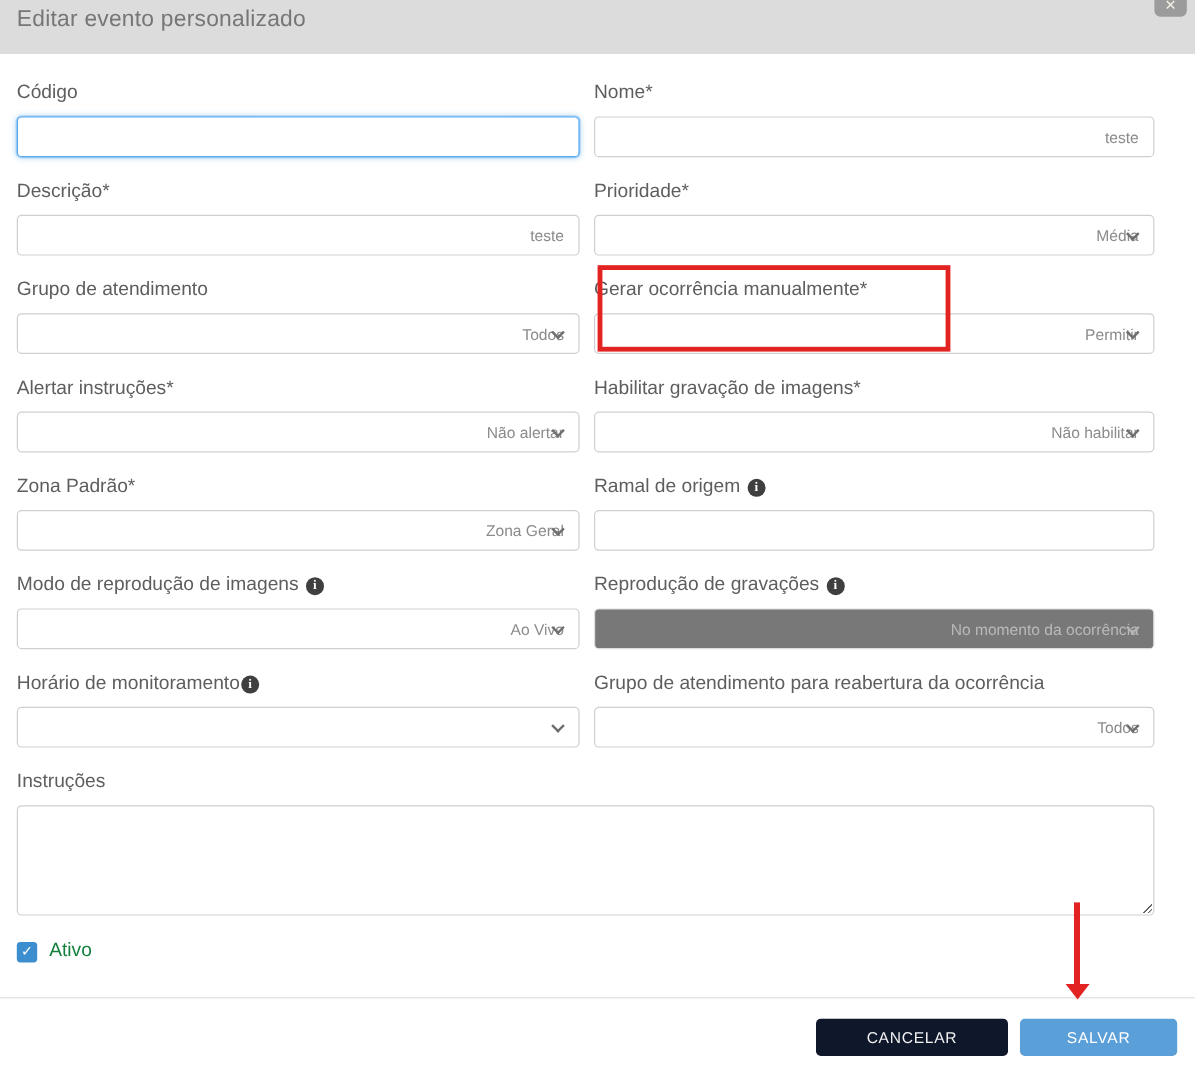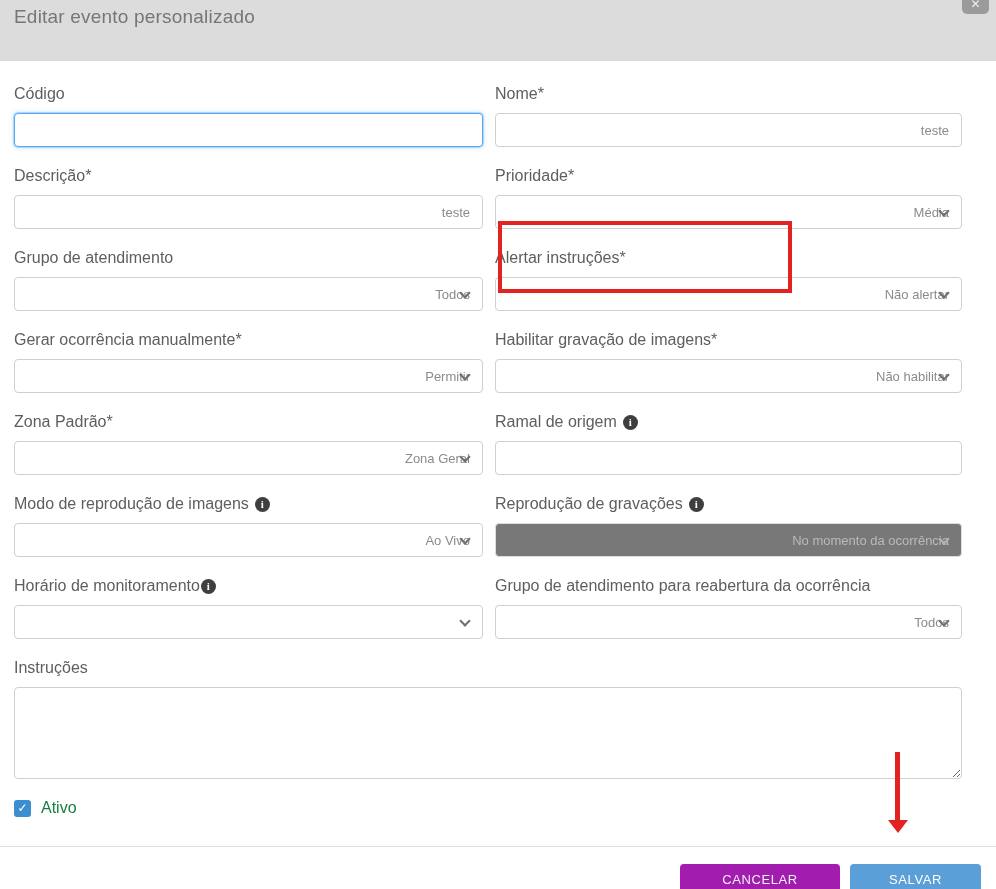--- a/index.html
+++ b/index.html
@@ -1,19 +1,19 @@
 <!DOCTYPE html>
 <html><head>
 <meta charset="utf-8">
 <style>
   * { margin:0; padding:0; box-sizing:border-box; }
   html,body { width:996px; height:889px; background:#ffffff;
     font-family:"Liberation Sans", sans-serif; overflow:hidden; position:relative; }
 
-  .modal-header { height:61px; background:#dcdcdc; padding:4px 0 0 14px; }
+  .modal-header { height:45px; background:#dcdcdc; padding:4px 0 0 14px; }
   .modal-title { font-size:19px; color:#767676; font-weight:400; letter-spacing:.2px; line-height:26px; }
 
   .close-btn { position:absolute; top:-9px; right:7px; width:27px; height:23px;
     background:#9b9b9b; border:none; border-radius:5px; color:#f4efe4; font-size:12px;
     display:flex; align-items:flex-end; justify-content:center; padding-bottom:3px; cursor:pointer; }
 
   .form { padding:23px 15px 0 14px; display:grid; grid-template-columns:469px 467px;
     column-gap:12px; align-items:start; }
 
   .field { margin-bottom:19px; }
@@ -46,21 +46,21 @@
   .ativo-row { display:flex; align-items:center; margin-top:16px; }
   .checkbox { width:17px; height:17px; border-radius:3px; background:#3d8ecf;
     display:flex; align-items:center; justify-content:center; color:#ffffff;
     font-size:12px; cursor:pointer; }
   .ativo-label { font-size:16px; color:#15803d; margin-left:10px; }
 
   .footer-divider { border:none; border-top:1px solid #e0e0e0; margin-top:29px; }
   .footer { display:flex; justify-content:flex-end; gap:10px; padding:17px 15px 0 0; }
   .btn { height:31px; border:none; border-radius:4px; font-size:13px; letter-spacing:.6px;
     color:#ffffff; cursor:pointer; font-family:"Liberation Sans", sans-serif; }
-  .btn-cancel { width:160px; background:#a21caf; color:#f2f2f2; }
+  .btn-cancel { width:160px; background:#0f172a; color:#f2f2f2; }
   .btn-save  { width:131px; background:#5b9fd8; }
 
   
   .annot-rect { position:absolute; left:498px; top:221px; width:294px; height:72px;
     border:4px solid #e32222; pointer-events:none; }
   .annot-arrow-line { position:absolute; left:895px; top:752px; width:5px; height:69px;
     background:#e32222; pointer-events:none; }
   .annot-arrow-head { position:absolute; left:888px; top:820px; width:0; height:0;
     border-left:10px solid transparent; border-right:10px solid transparent;
     border-top:13px solid #e32222; pointer-events:none; }
@@ -115,37 +115,37 @@
     </div>
     <div class="select-wrap">
       <select class="select">
         <option>Todos</option>
       </select>
       <span class="chevron"></span>
     </div>
   </div>
   <div class="field">
     <div class="field-label">
+      <span>Gerar ocorrência manualmente*</span>
+    </div>
+    <div class="select-wrap">
+      <select class="select">
+        <option>Permitir</option>
+      </select>
+      <span class="chevron"></span>
+    </div>
+  </div>
+
+  <div class="field">
+    <div class="field-label">
       <span>Alertar instruções*</span>
     </div>
     <div class="select-wrap">
       <select class="select">
         <option>Não alertar</option>
-      </select>
-      <span class="chevron"></span>
-    </div>
-  </div>
-
-  <div class="field">
-    <div class="field-label">
-      <span>Gerar ocorrência manualmente*</span>
-    </div>
-    <div class="select-wrap">
-      <select class="select">
-        <option>Permitir</option>
       </select>
       <span class="chevron"></span>
     </div>
   </div>
   <div class="field">
     <div class="field-label">
       <span>Habilitar gravação de imagens*</span>
     </div>
     <div class="select-wrap">
       <select class="select">

